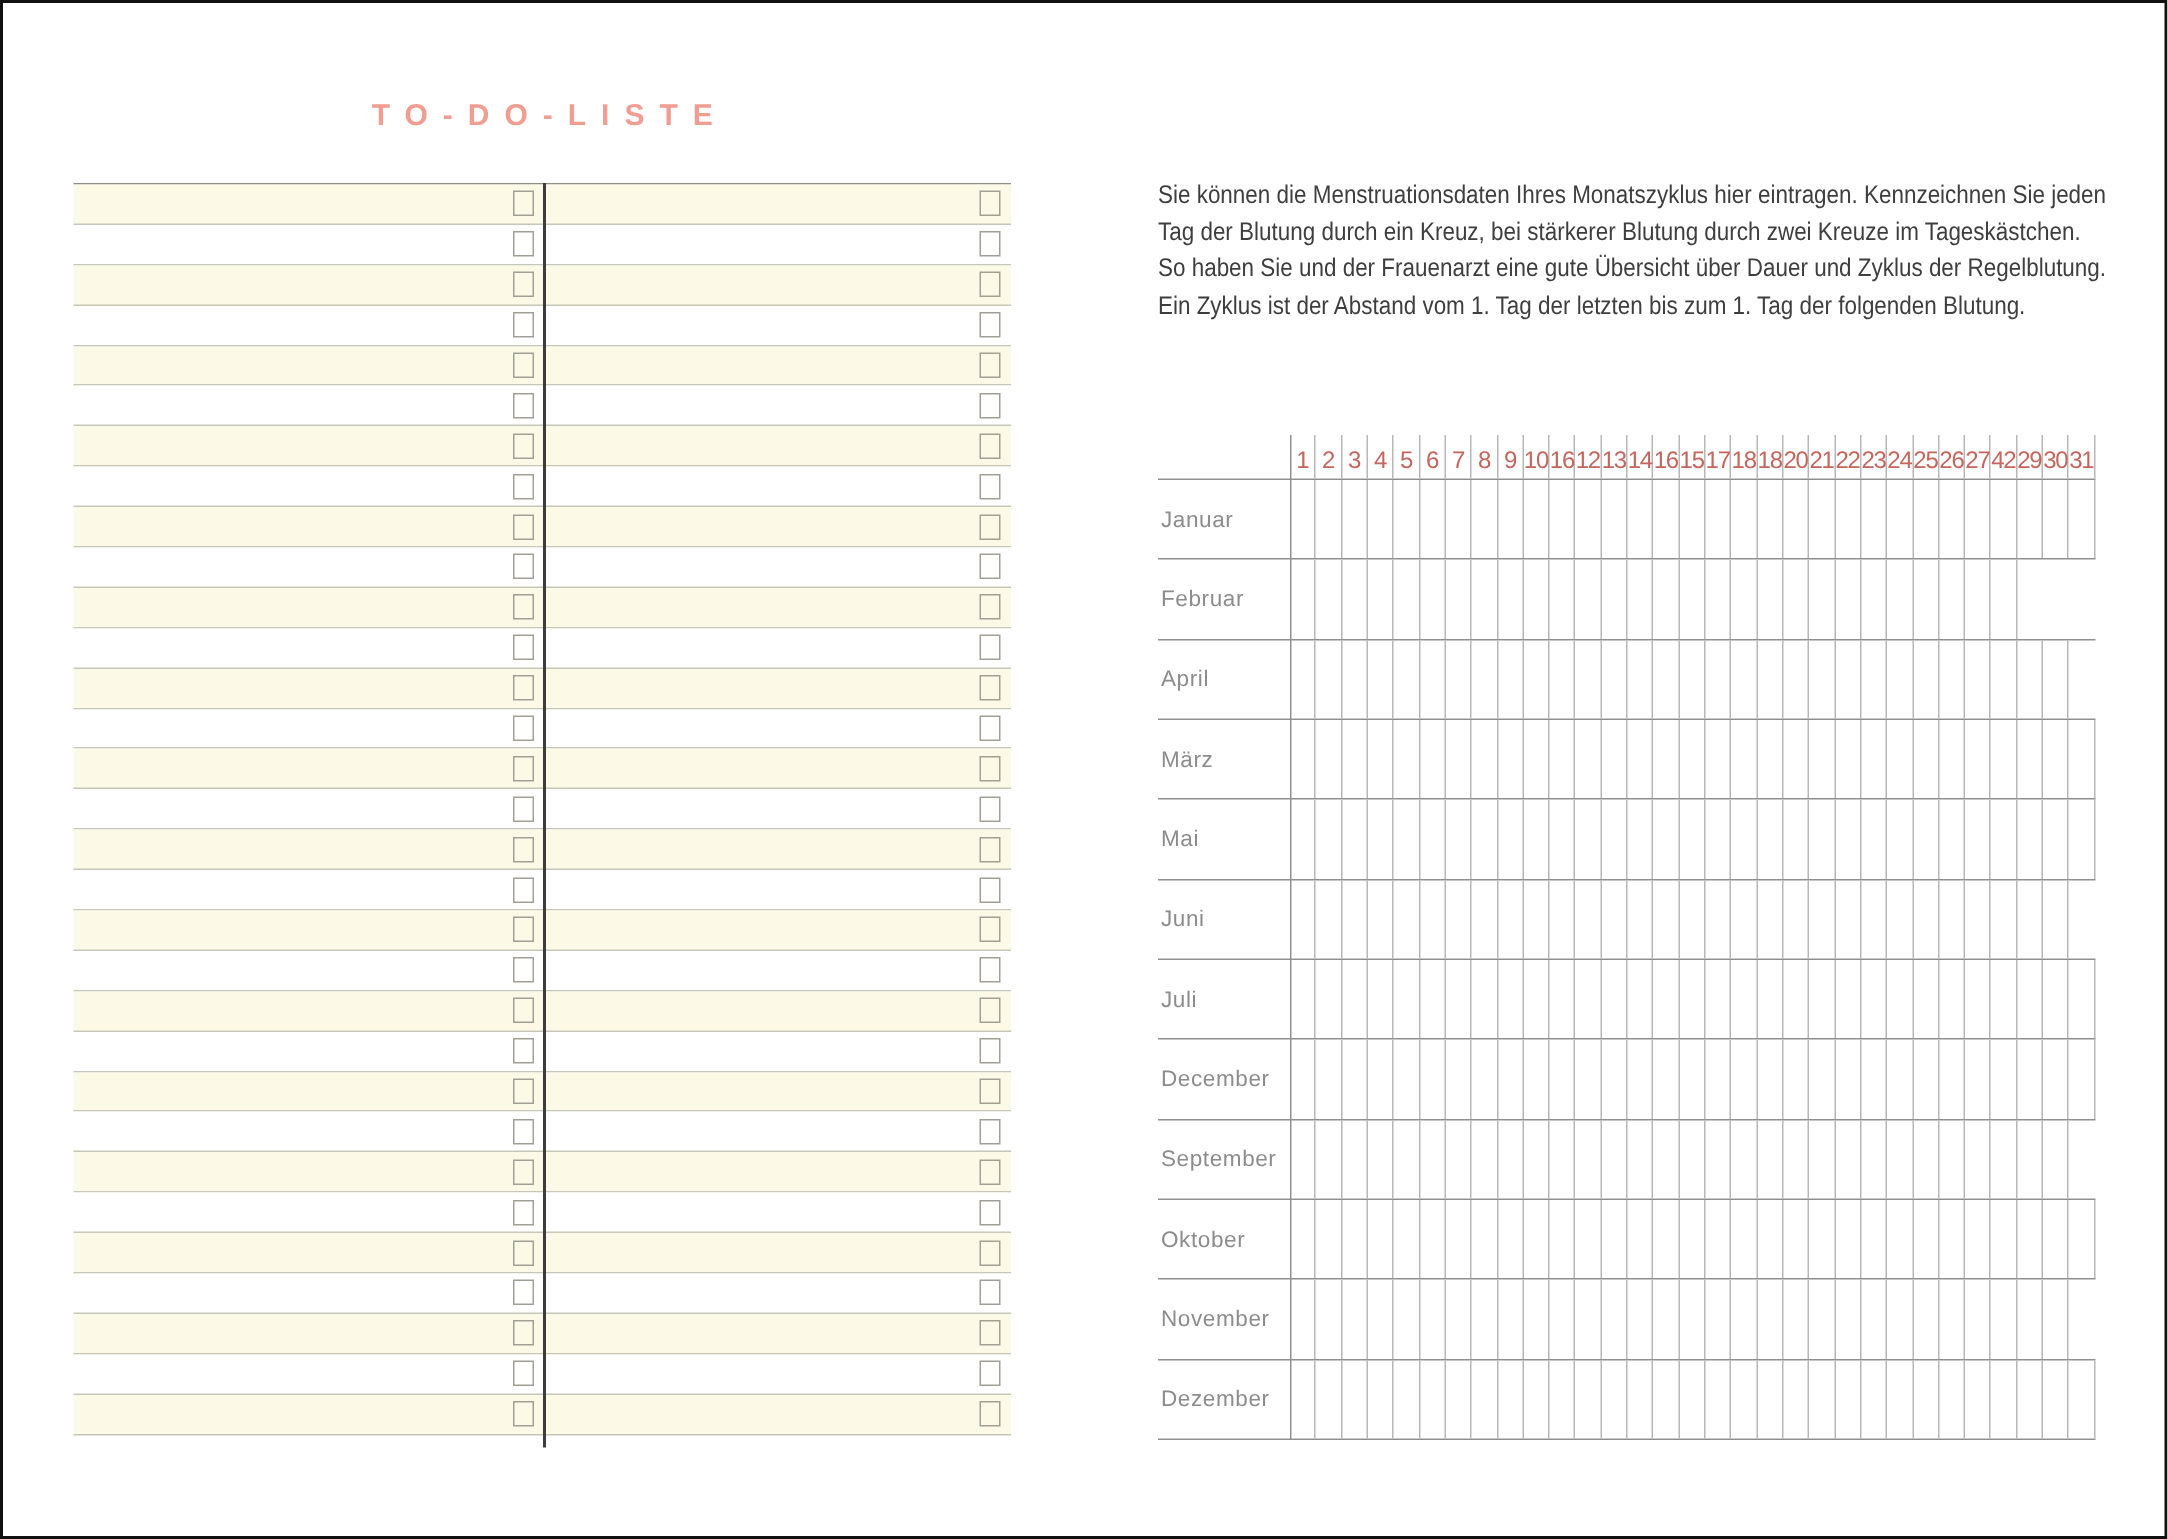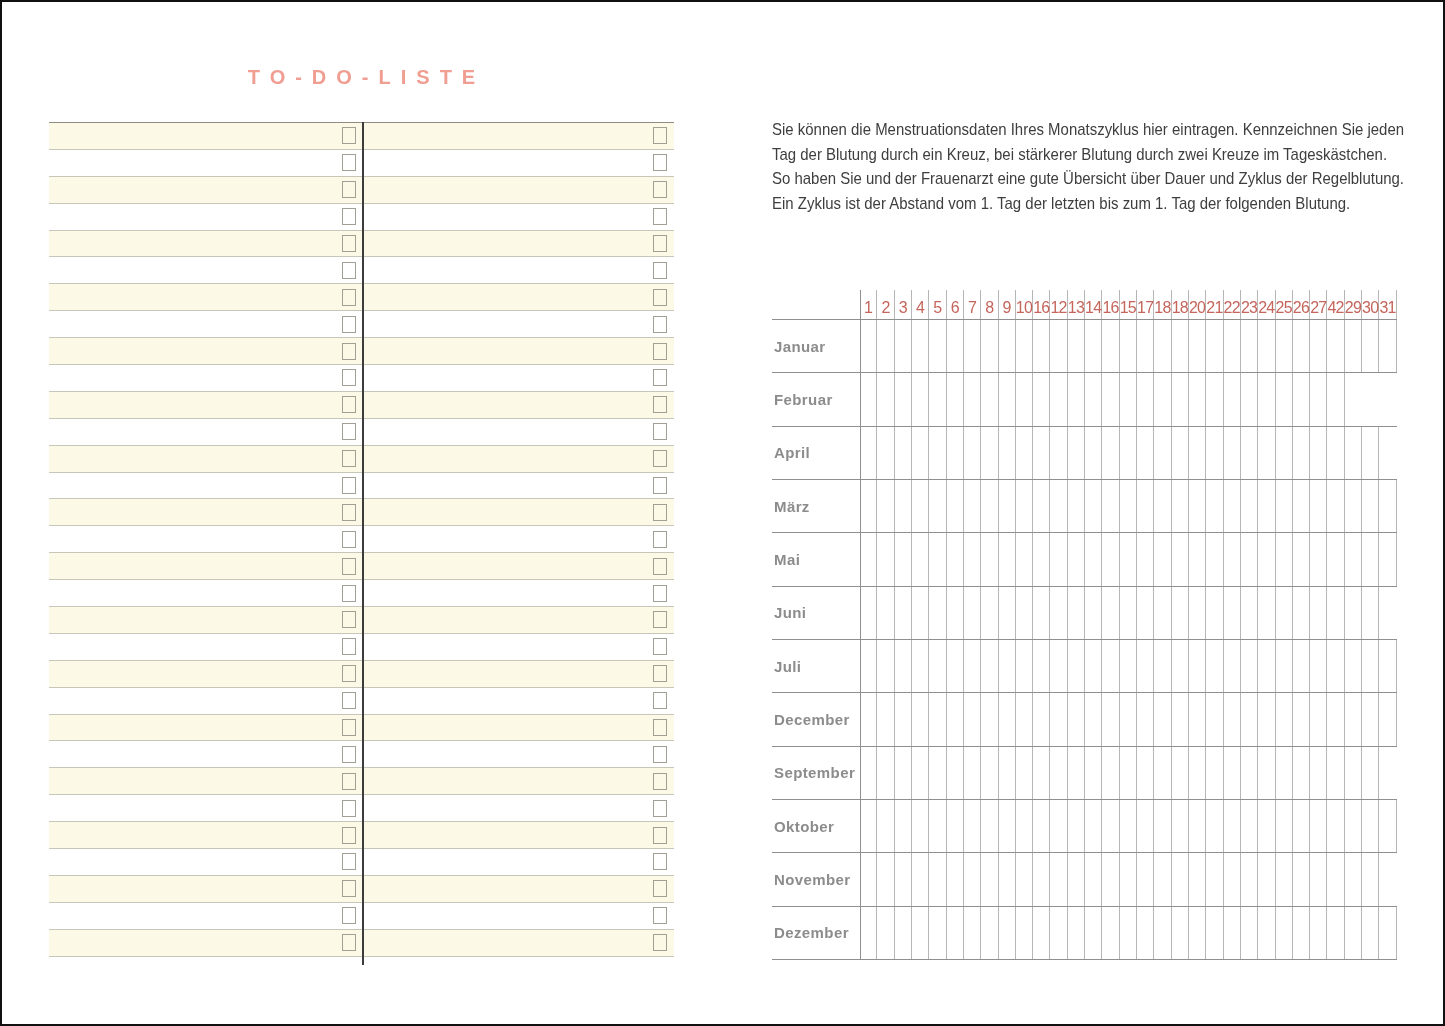--- a/index.html
+++ b/index.html
@@ -58,21 +58,20 @@
   .day-header-spacer { width:88px; }
   .day-head-cell {
     width:17.32px; box-sizing:border-box; border-right:1px solid #b7b7b7;
     display:flex; align-items:flex-end; justify-content:center;
     padding-bottom:2px; color:var(--dayred,#c5655c);
     font-size:16px; letter-spacing:-0.8px;
   }
   .month-row {
     display:flex; height:53.33px; width:625px; box-sizing:border-box;
     border-bottom:1.2px solid #8f8f8f;
-    font-weight:bold;
   }
   .month-label {
     width:88px; box-sizing:border-box; display:flex; align-items:center;
     padding-left:2px; color:var(--monthgray,#8c8c8c);
     font-size:15px; letter-spacing:0.4px;
   }
   .day-cell { width:17.32px; box-sizing:border-box; border-right:1px solid #b7b7b7; }
   .cal-spine {
     position:absolute; left:857.5px; top:288px; width:1.5px; height:670px;
     background:#8f8f8f;

